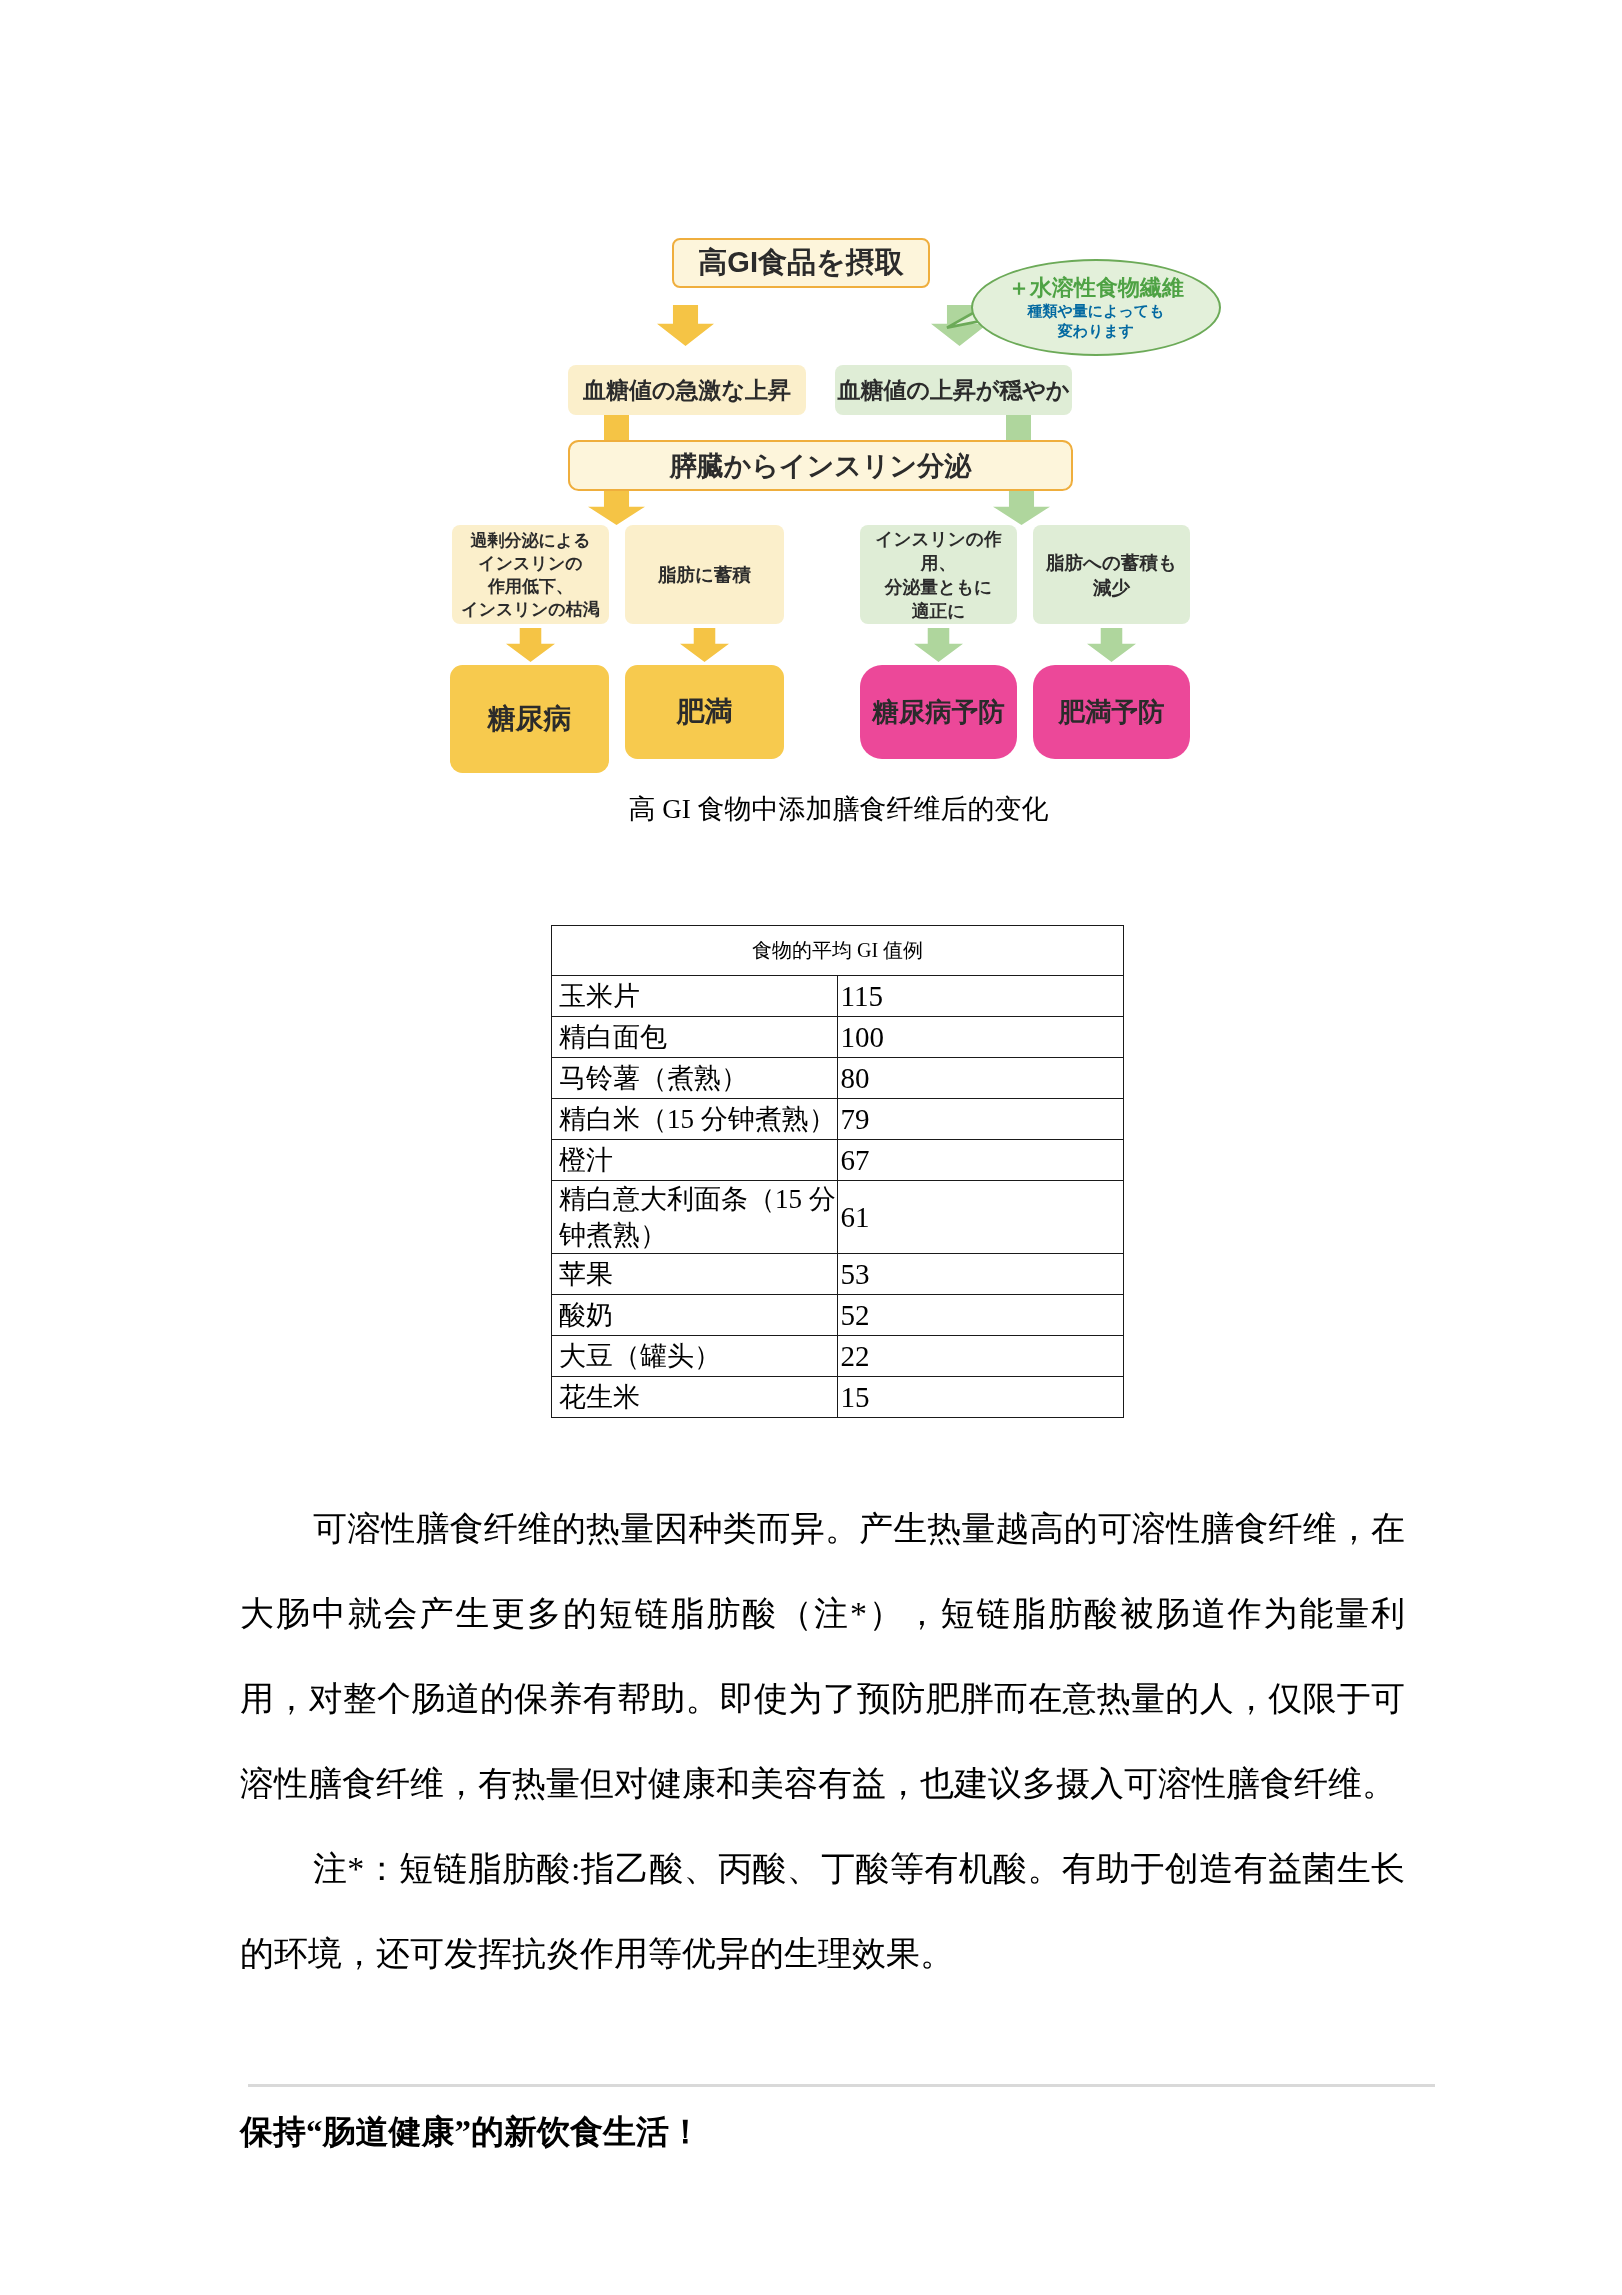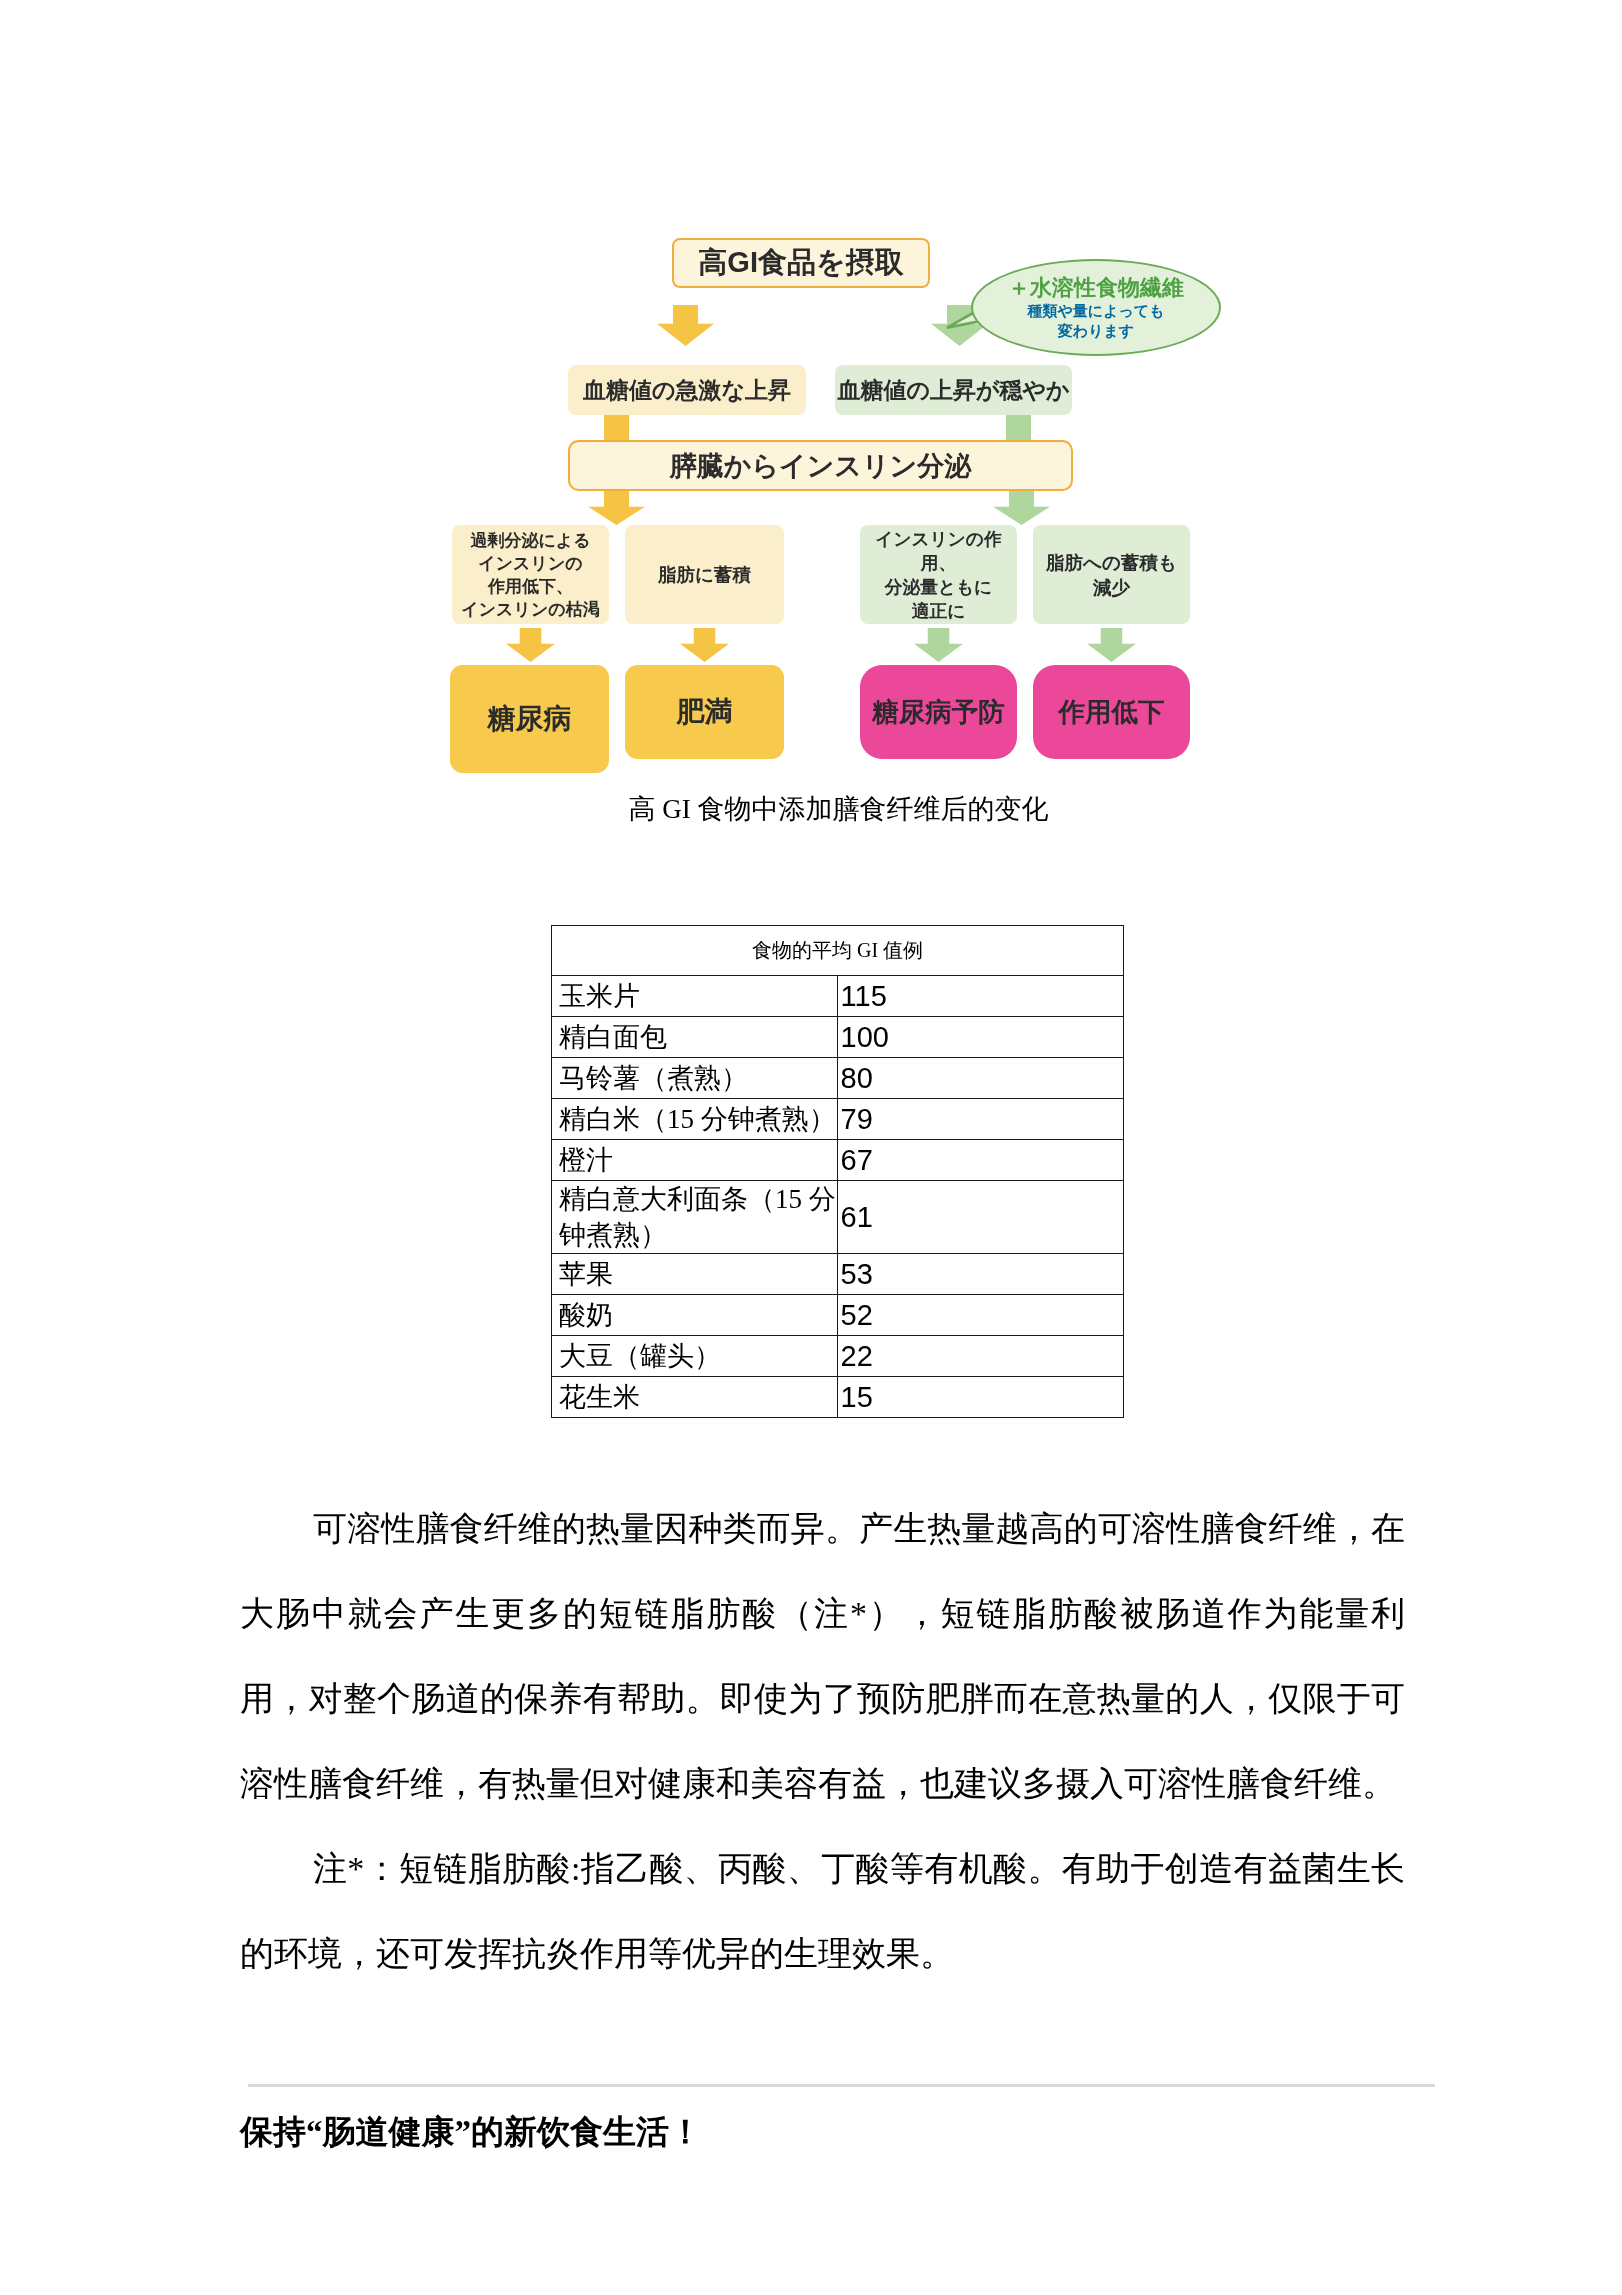--- a/index.html
+++ b/index.html
@@ -37,21 +37,21 @@
   .cn{font-family:"Liberation Serif","DejaVu Serif",serif;color:#000;}
   #caption{position:absolute;left:406px;top:791px;width:865px;text-align:center;font-size:27px;}
   #gi-table{
     position:absolute;left:551px;top:925px;width:573px;
     border-collapse:collapse;table-layout:fixed;
   }
   #gi-table th,#gi-table td{border:1.8px solid #1a1a1a;box-sizing:border-box;}
   #gi-table th{height:50px;font-size:20px;font-weight:normal;text-align:center;}
   #gi-table td{height:41px;}
   .td-name{font-size:27px;padding:0 0 0 7px;}
-  .td-val{width:78px;font-size:29px;font-family:Liberation Sans, sans-serif;padding:0 0 0 2.6px;}
+  .td-val{width:78px;font-size:29px;font-family:Liberation Serif, serif;padding:0 0 0 2.6px;}
   #body-text{
     position:absolute;left:240px;top:1486px;width:1165px;
     font-size:34px;line-height:85px;text-align:justify;
   }
   #body-text p{margin:0;text-indent:73px;}
   #divider{position:absolute;left:248px;top:2084px;width:1187px;height:2.6px;background:#D9D9D9;}
   #footer-heading{position:absolute;left:240px;top:2110px;font-size:33px;font-weight:bold;}
 </style>
 </head>
 <body>
@@ -121,21 +121,21 @@
     <div class="fc-box fill-strong-yellow jp-bold" style="left:450px;top:665px;width:159px;height:108px;font-size:28px;">
       <span>糖尿病</span>
     </div>
     <div class="fc-box fill-strong-yellow jp-bold" style="left:625px;top:665px;width:159px;height:94px;font-size:28px;">
       <span>肥満</span>
     </div>
     <div class="fc-box fill-result-green jp-bold" style="left:860px;top:665px;width:157px;height:94px;font-size:26.5px;">
       <span>糖尿病予防</span>
     </div>
     <div class="fc-box fill-result-green jp-bold" style="left:1033px;top:665px;width:157px;height:94px;font-size:26.5px;">
-      <span>作用低下</span>
+      <span>肥満予防</span>
     </div>
   </div>
 
   <div id="caption" class="cn">高 GI 食物中添加膳食纤维后的变化</div>
 
   <table id="gi-table" class="cn">
     <tbody>
         <tr>
       <th colspan="2">食物的平均 GI 值例</th>
     </tr>

